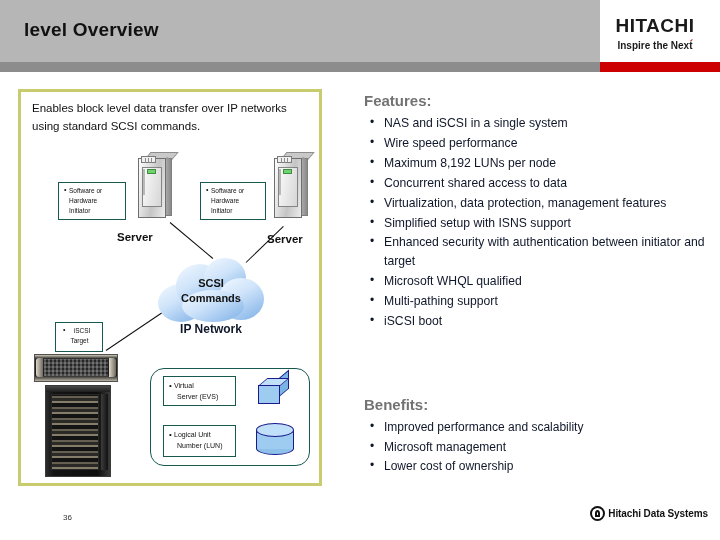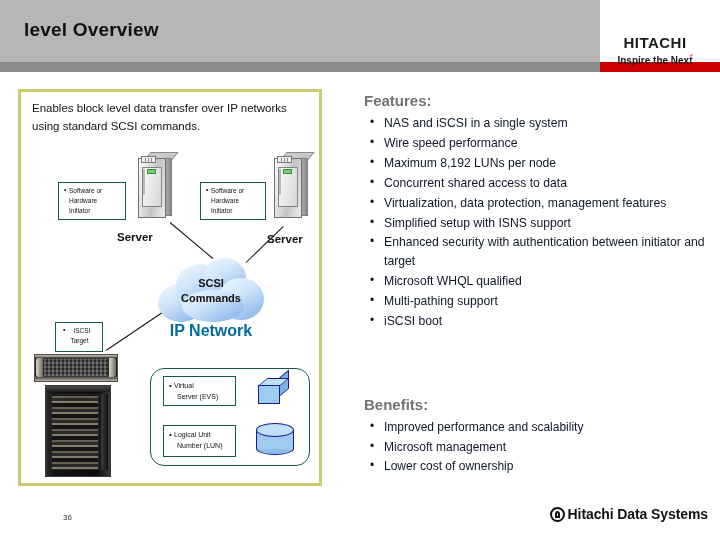--- a/index.html
+++ b/index.html
@@ -13,21 +13,21 @@
   
   .hdr-band{position:absolute;left:0;top:0;width:720px;height:62px;background:#b6b6b6;}
   .hdr-white-right{position:absolute;right:0;top:0;width:120px;height:62px;background:#ffffff;}
   .hdr-under-gray{position:absolute;left:0;top:62px;width:600px;height:10px;background:#8c8c8c;}
   .hdr-under-red{position:absolute;left:600px;top:62px;width:120px;height:10px;background:#cc0000;}
   .slide-title{
     position:absolute;left:24px;top:19px;
     font-size:19px;font-weight:bold;color:#111;letter-spacing:.2px;
   }
   .hitachi-logo{position:absolute;right:8px;top:16px;width:114px;text-align:center;color:#1a1a1a;}
-  .hitachi-logo .h-main{font-size:15px;font-weight:bold;letter-spacing:.5px;line-height:1;margin-top:19px;}
+  .hitachi-logo .h-main{font-size:19px;font-weight:bold;letter-spacing:.5px;line-height:1;}
   .hitachi-logo .h-sub{font-size:10px;font-weight:bold;line-height:1.4;position:relative;display:inline-block;}
   .h-sub .tick{position:absolute;right:-1px;top:-3px;color:#cc0000;font-size:11px;}
 
   
   .diagram-panel{
     position:absolute;left:18px;top:89px;width:304px;height:397px;
     border:3px solid #c8cc6e;background:#ffffff;box-sizing:border-box;
   }
   .intro-text{
     position:absolute;left:32px;top:100px;width:280px;
@@ -87,21 +87,21 @@
   }
   .cl1{left:6px;top:26px;width:46px;height:38px;}
   .cl2{left:24px;top:6px;width:48px;height:44px;}
   .cl3{left:52px;top:0px;width:42px;height:40px;}
   .cl4{left:66px;top:20px;width:46px;height:42px;}
   .cl5{left:30px;top:32px;width:62px;height:32px;}
   .cloud-text{
     position:absolute;left:0;top:18px;width:118px;text-align:center;
     font-size:11px;font-weight:bold;color:#111;line-height:1.35;z-index:3;
   }
-  .ip-network{position:absolute;left:155px;top:322px;width:112px;text-align:center;font-size:16px;font-weight:bold;color:#0369a1;}
+  .ip-network{position:absolute;left:155px;top:322px;width:112px;text-align:center;font-size:12px;font-weight:bold;color:#0f172a;}
 
   
   .shelf{position:absolute;left:34px;top:354px;width:84px;height:28px;
     background:linear-gradient(180deg,#cfc9bb 0%,#2a2a2a 14%,#1b1b1b 78%,#b9b3a6 100%);
     border:1px solid #55514a;box-sizing:border-box;}
   .shelf .grid{position:absolute;left:9px;top:4px;right:9px;bottom:5px;
     background:repeating-linear-gradient(90deg,#4a4a4a 0 2px,#151515 2px 4px),
                repeating-linear-gradient(0deg,#3d3d3d 0 2px,#121212 2px 4px);
     background-blend-mode:screen;opacity:.95;}
   .shelf .ear{position:absolute;top:3px;width:7px;bottom:4px;background:linear-gradient(90deg,#ddd7c8,#6e6a61);}
@@ -148,21 +148,21 @@
   ul.blist li{position:relative;padding-left:20px;font-size:12.2px;color:#0f172a;line-height:1.55;margin-bottom:1px;}
   ul.blist li:before{content:"\2022";position:absolute;left:6px;top:-1px;font-size:12px;}
   .benefits{position:absolute;left:364px;top:396px;width:346px;}
   .benefits ul.blist li{font-size:12px;}
 
   
   .pagenum{position:absolute;left:22px;top:513px;font-size:8px;color:#333;margin-left:41px;}
   .hds-footer{position:absolute;right:12px;top:506px;display:flex;align-items:center;gap:3px;color:#111;}
   .hds-mark{width:15px;height:15px;border-radius:50%;border:2px solid #111;position:relative;box-sizing:border-box;}
   .hds-mark:before{content:"";position:absolute;left:3px;top:2px;width:5px;height:7px;border:2px solid #111;border-radius:50% 50% 0 0;box-sizing:border-box;}
-  .hds-name{font-size:14px;font-weight:bold;letter-spacing:-.1px;}
+  .hds-name{font-size:10px;font-weight:bold;letter-spacing:-.1px;}
 </style>
 </head>
 <body>
 
 <div class="slide">
 
   <div class="hdr-band"></div>
   <div class="hdr-white-right"></div>
   <div class="hdr-under-gray"></div>
   <div class="hdr-under-red"></div>

